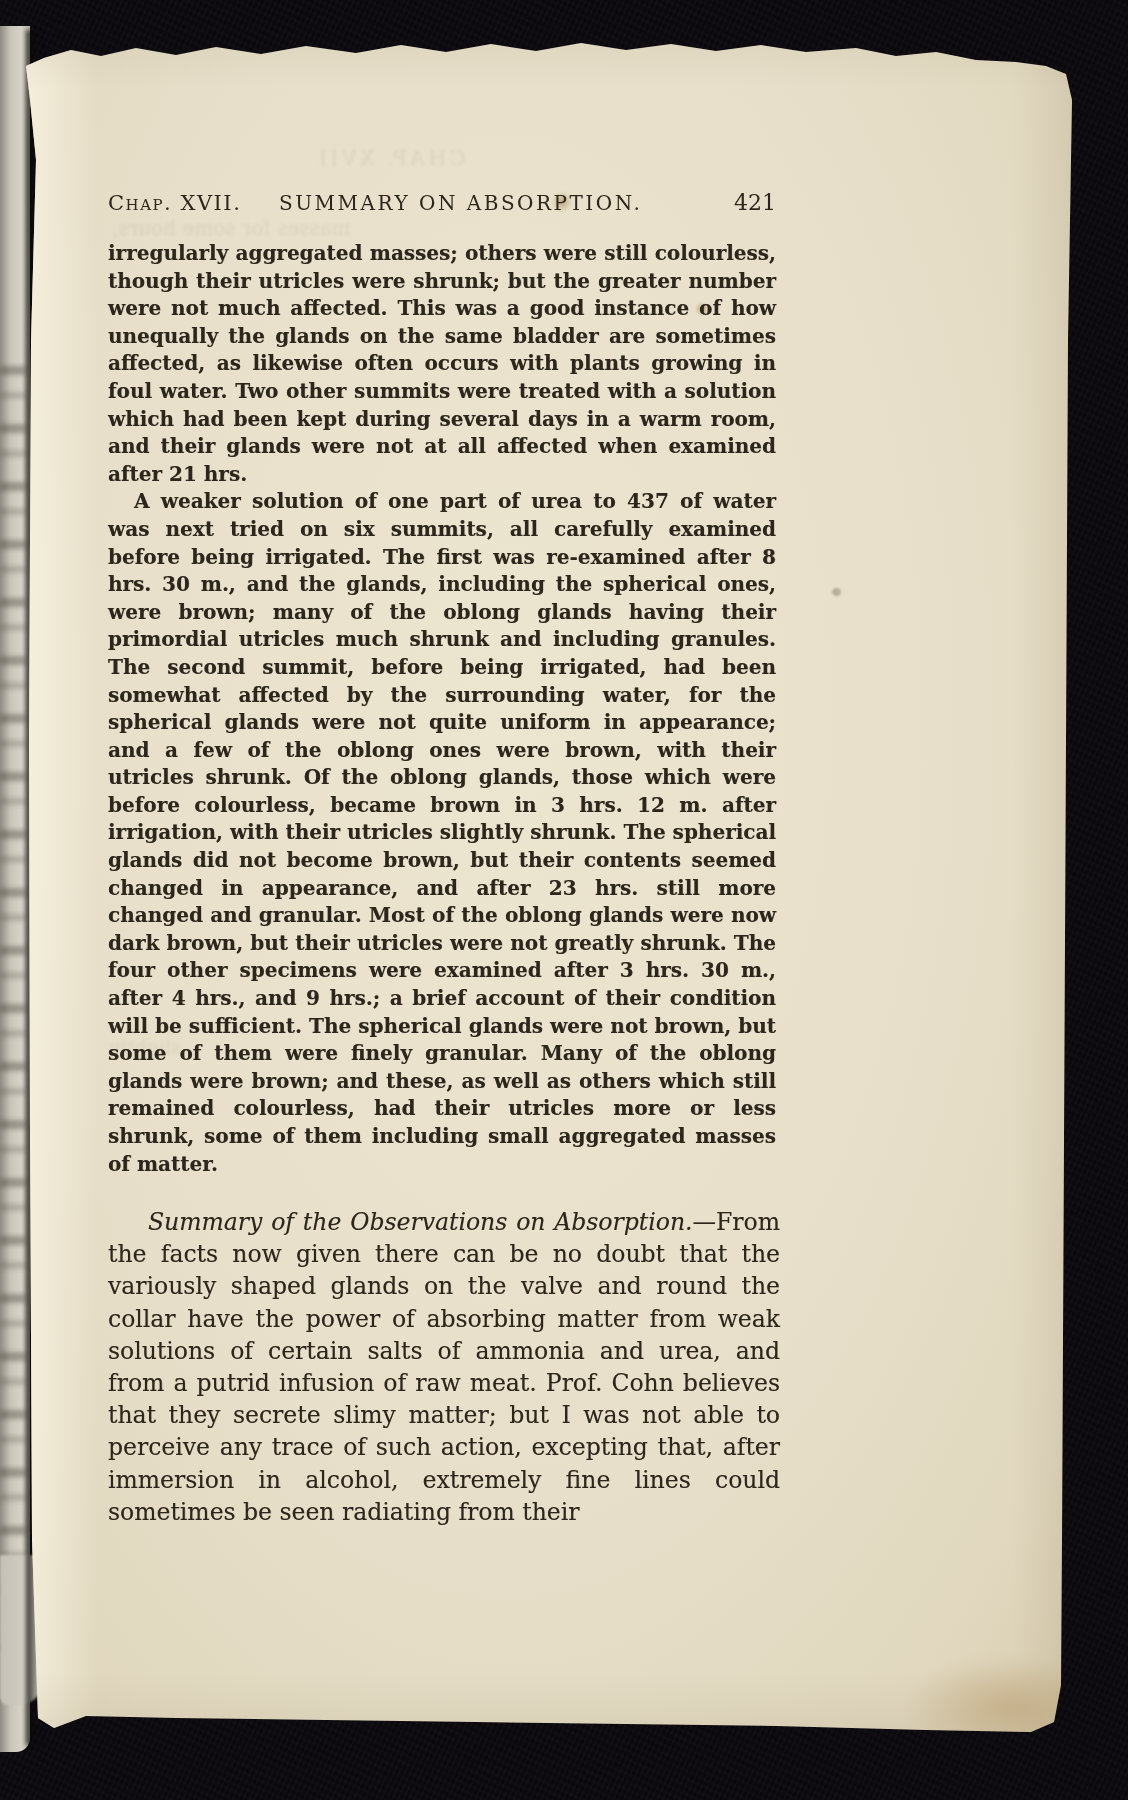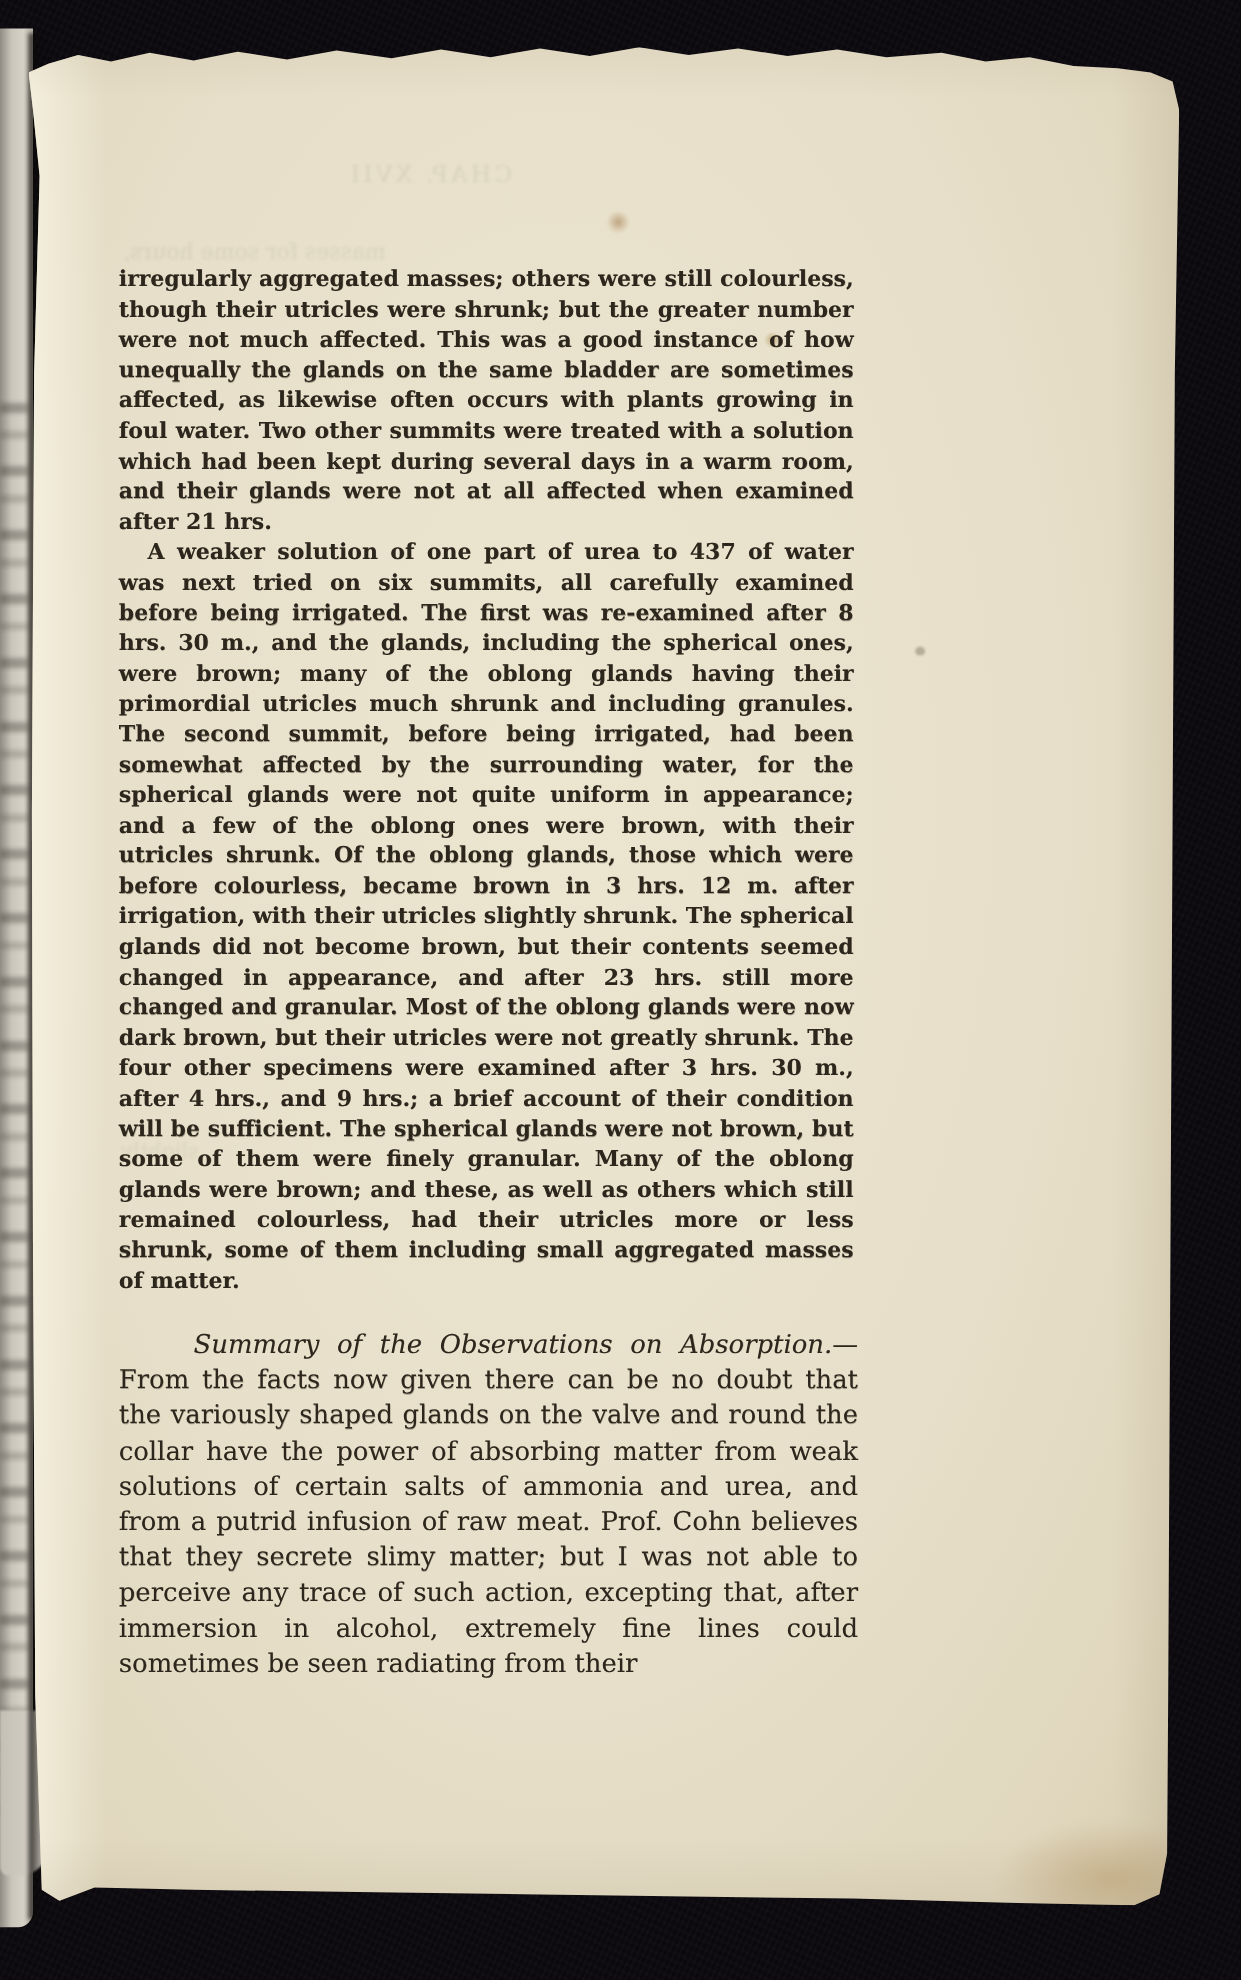--- a/index.html
+++ b/index.html
@@ -128,21 +128,21 @@
   .body-text p{text-align:justify;}
   .body-text p.indented{text-indent:26px;}
   .summary-paragraph{
     position:absolute;left:82px;top:1166px;width:672px;
     color:var(--ink);
     font-size:23.5px;line-height:32.2px;
     text-align:justify;
     text-indent:40px;
     text-shadow:0.3px 0.3px 0.6px rgba(45,35,22,0.35);
   }
-  .summary-heading{font-style:italic;margin-left:28px;}
+  .summary-heading{font-style:italic;}
 </style>
 </head>
 <body>
 
 <div class="backdrop-texture"></div>
 
 <div class="page-stack">
   <div class="smudges"></div>
 </div>
 <div class="stack-foot"></div>
@@ -154,20 +154,25 @@
 
   <div class="ghost ghost-chap">CHAP. XVII</div>
   <div class="ghost ghost-under-header">masses for some hours,</div>
   <div class="ghost ghost-slightly">slightly</div>
 
   <div class="stain-header"></div>
   <div class="stain-midline"></div>
   <div class="speck-right"></div>
   <div class="stain-bottom-right"></div>
 
+  <div class="page-header">
+    <span class="chapter-label">Chap. XVII.</span>
+    <span class="running-title">SUMMARY ON ABSORPTION.</span>
+    <span class="page-number">421</span>
+  </div>
 
   <div class="body-text">
     <p>irregularly aggregated masses; others were still colourless, though their utricles were shrunk; but the greater number were not much affected. This was a good instance of how unequally the glands on the same bladder are sometimes affected, as likewise often occurs with plants growing in foul water. Two other summits were treated with a solution which had been kept during several days in a warm room, and their glands were not at all affected when examined after 21 hrs.</p>
     <p class="indented">A weaker solution of one part of urea to 437 of water was next tried on six summits, all carefully examined before being irrigated. The first was re-examined after 8 hrs. 30 m., and the glands, including the spherical ones, were brown; many of the oblong glands having their primordial utricles much shrunk and including granules. The second summit, before being irrigated, had been somewhat affected by the surrounding water, for the spherical glands were not quite uniform in appearance; and a few of the oblong ones were brown, with their utricles shrunk. Of the oblong glands, those which were before colourless, became brown in 3 hrs. 12 m. after irrigation, with their utricles slightly shrunk. The spherical glands did not become brown, but their contents seemed changed in appearance, and after 23 hrs. still more changed and granular. Most of the oblong glands were now dark brown, but their utricles were not greatly shrunk. The four other specimens were examined after 3 hrs. 30 m., after 4 hrs., and 9 hrs.; a brief account of their condition will be sufficient. The spherical glands were not brown, but some of them were finely granular. Many of the oblong glands were brown; and these, as well as others which still remained colourless, had their utricles more or less shrunk, some of them including small aggregated masses of matter.</p>
   </div>
 
   <p class="summary-paragraph"><span class="summary-heading">Summary of the Observations on Absorption.</span><span>—From the facts now given there can be no doubt that the variously shaped glands on the valve and round the collar have the power of absorbing matter from weak solutions of certain salts of ammonia and urea, and from a putrid infusion of raw meat. Prof. Cohn believes that they secrete slimy matter; but I was not able to perceive any trace of such action, excepting that, after immersion in alcohol, extremely fine lines could sometimes be seen radiating from their</span></p>
 </div>
 
 </body></html>

